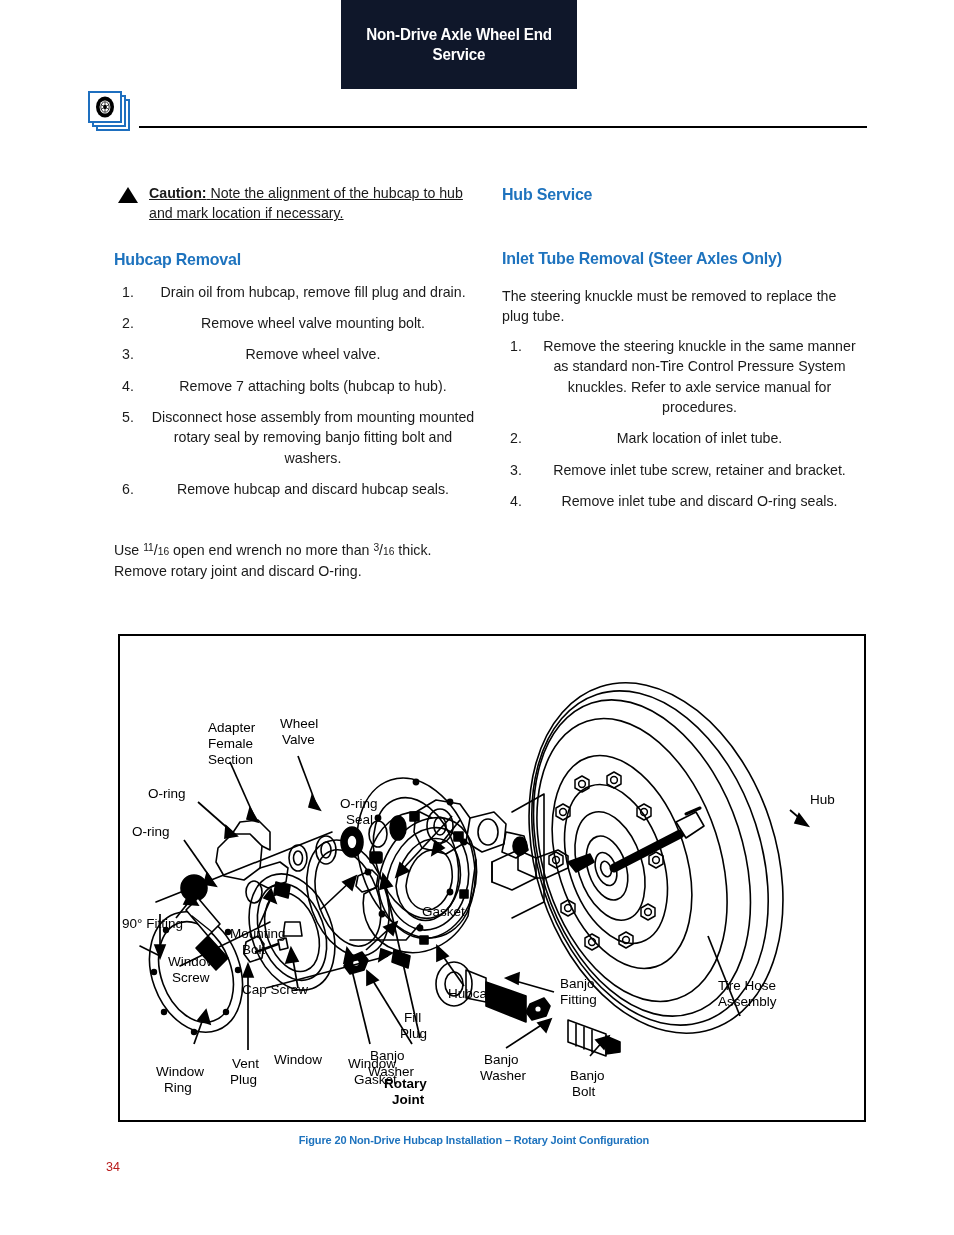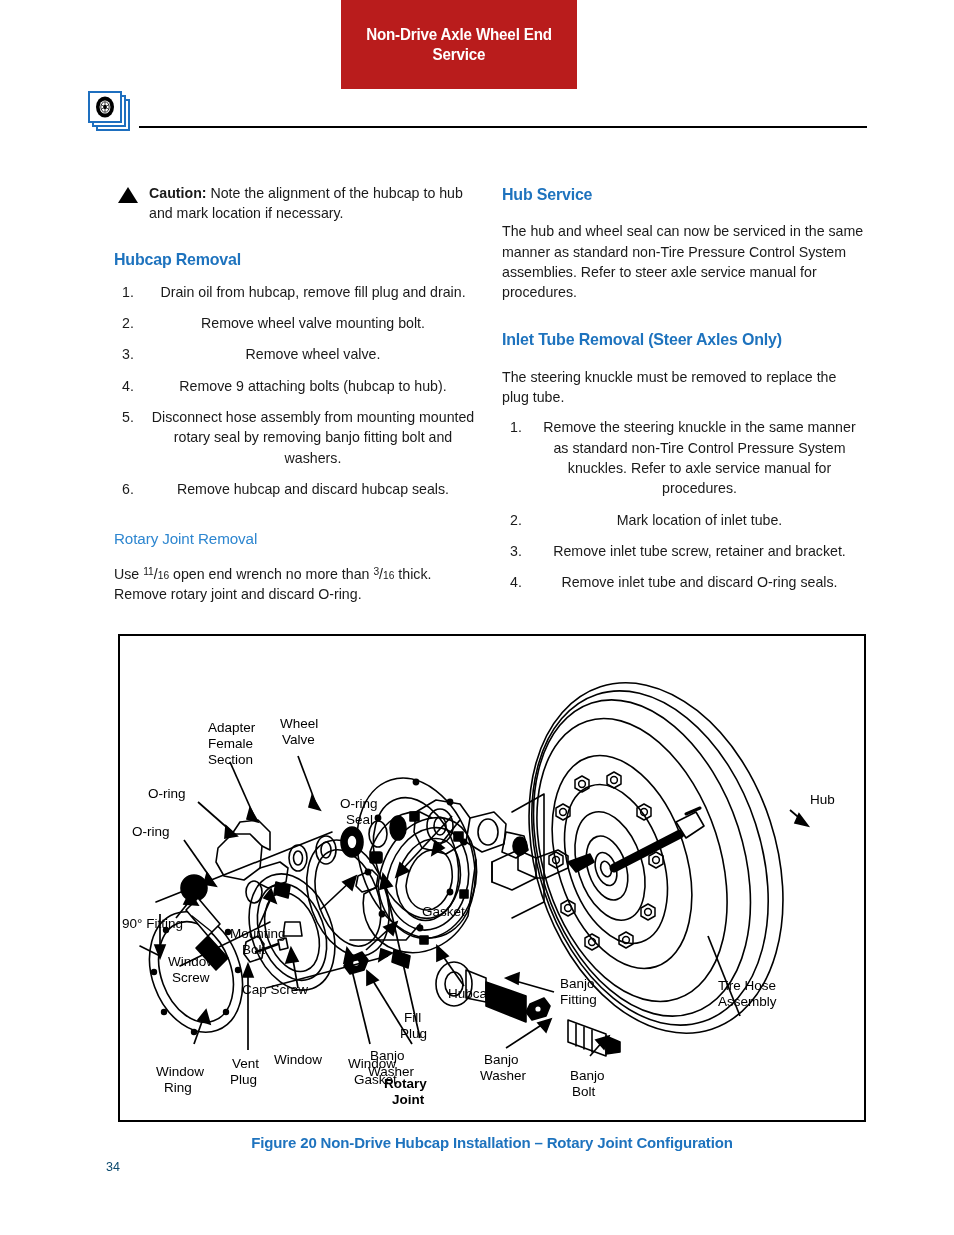--- a/index.html
+++ b/index.html
@@ -16,21 +16,21 @@
     overflow: hidden;
   }
 
   
   #header-banner {
     position: absolute;
     left: 341px;
     top: 0;
     width: 236px;
     height: 89px;
-    background: #b91c1c;
+    background: #0f172a;
     color: #ffffff;
     display: flex;
     align-items: center;
     justify-content: center;
     text-align: center;
     box-sizing: border-box;
     padding: 0 8px;
   }
   #header-banner .banner-text {
     font-size: 16.5px;
@@ -99,20 +99,21 @@
     letter-spacing: -0.1px;
   }
   p.body {
     margin: 0;
   }
 
   .caution-block {
     position: relative;
     padding-left: 35px;
     margin-bottom: 24px;
+    text-decoration: underline;
   }
   .caution-tri {
     position: absolute;
     left: 4px;
     top: 4px;
     width: 0; height: 0;
     border-left: 10px solid transparent;
     border-right: 10px solid transparent;
     border-bottom: 16px solid #000000;
   }
@@ -156,35 +157,35 @@
     height: 488px;
     border: 2px solid #000000;
     box-sizing: border-box;
     background: #ffffff;
     overflow: hidden;
   }
   #figure-box svg { display: block; }
 
   #figure-caption {
     position: absolute;
-    left: 122px;
+    left: 104px;
     top: 1134px;
     width: 740px;
     color: #1E73BE;
-    font-size: 15px;
+    font-size: 11px;
     font-weight: bold;
     letter-spacing: -0.15px;
     text-align: center;
   }
 
   #page-number {
     position: absolute;
     left: 106px;
     top: 1160px;
-    color: #0c4a6e;
+    color: #b91c1c;
     font-size: 12.5px;
   }
 </style>
 </head>
 <body>
 
 <div id="header-banner">
   <div class="banner-text">Non-Drive Axle Wheel End Service</div>
 </div>
 
@@ -216,39 +217,37 @@
     <span class="caution-label">Caution:</span>
     <span>Note the alignment of the hubcap to hub and mark location if necessary.</span>
   </div>
 
   <h2 class="sect">Hubcap Removal</h2>
 
   <ol class="steps">
     <li>Drain oil from hubcap, remove fill plug and drain.</li>
     <li>Remove wheel valve mounting bolt.</li>
     <li>Remove wheel valve.</li>
-    <li>Remove 9 attaching bolts (hubcap to hub).</li>
+    <li>Remove 7 attaching bolts (hubcap to hub).</li>
     <li>Disconnect hose assembly from mounting mounted rotary seal by removing banjo fitting bolt and washers.</li>
     <li>Remove hubcap and discard hubcap seals.</li>
   </ol>
 
   <div class="sp-md"></div>
 
-  <h3 class="subsect">Rotary Joint Removal</h3>
 
   <div class="sp-sm"></div>
 
   <p class="body"><span>Use </span><sup class="fnum">11</sup>/<sub class="fden">16</sub><span> open end wrench no more than </span><sup class="fnum">3</sup>/<sub class="fden">16</sub><span> thick. Remove rotary joint and discard O-ring.</span></p>
 </div>
 
 <div id="col-right" class="column">
 
   <h2 class="sect">Hub Service</h2>
   <div class="sp-sm"></div>
-  <p class="body">The hub and wheel seal can now be serviced in the same manner as standard non-Tire Pressure Control System assemblies. Refer to steer axle service manual for procedures.</p>
 
   <div class="sp-lg"></div>
 
   <h2 class="sect">Inlet Tube Removal (Steer Axles Only)</h2>
   <div class="sp-sm"></div>
   <p class="body">The steering knuckle must be removed to replace the plug tube.</p>
 
   <ol class="steps">
     <li>Remove the steering knuckle in the same manner as standard non-Tire Control Pressure System knuckles. Refer to axle service manual for procedures.</li>
     <li>Mark location of inlet tube.</li>

